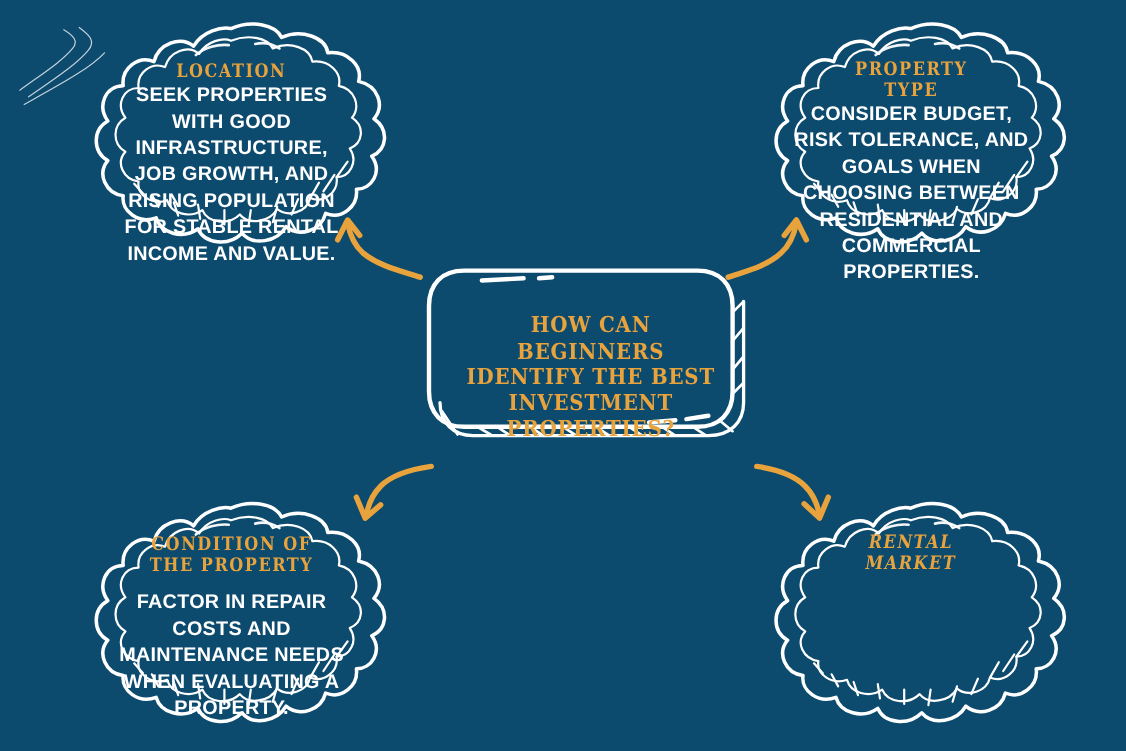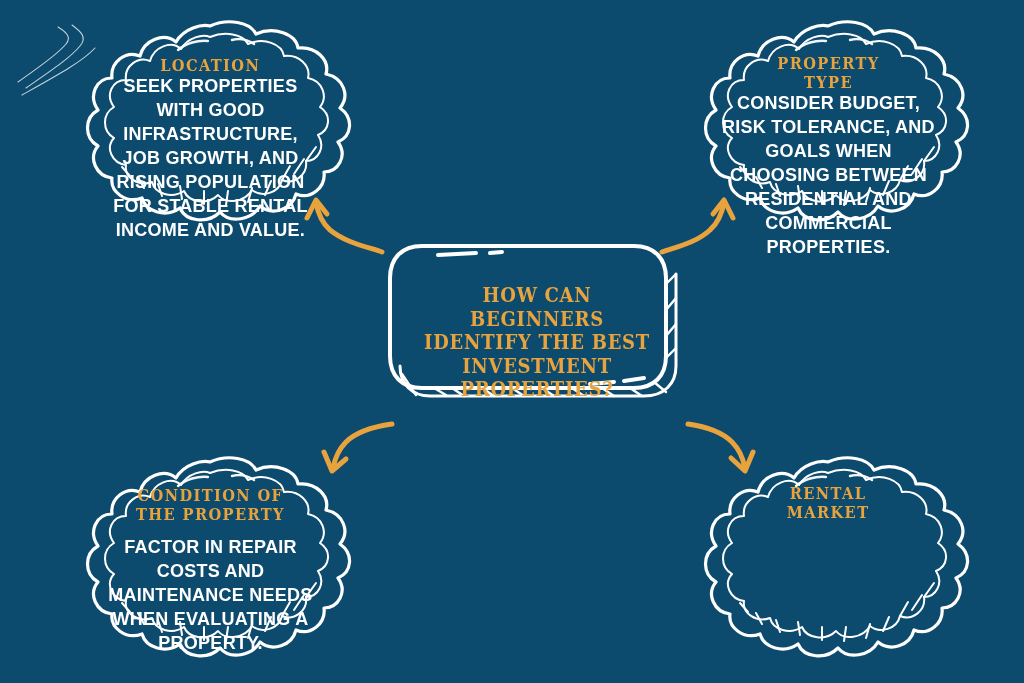--- a/index.html
+++ b/index.html
@@ -65,21 +65,21 @@
   }
 
   
   #cloud-location        { left: 58px;  top: 16px;  width: 305px; height: 212px; }
   #cloud-location .cloud-text   { padding: 40px 44px 0 44px; }
   #cloud-property-type   { left: 676px; top: 16px;  width: 305px; height: 212px; }
   #cloud-property-type .cloud-text { padding: 38px 42px 0 42px; }
   #cloud-condition       { left: 58px;  top: 452px; width: 305px; height: 212px; }
   #cloud-condition .cloud-text  { padding: 34px 40px 0 40px; }
   #cloud-rental-market   { left: 676px; top: 452px; width: 305px; height: 212px; }
-  #cloud-rental-market .cloud-text { padding: 32px 42px 0 42px; }
+  #cloud-rental-market .cloud-text { padding: 32px 42px 0 42px; font-style: italic; }
 
   .gap-sm { height: 9px; }
   .gap-md { height: 12px; }
 
   
   #center-box {
     position: absolute;
     left: 382px;
     top: 238px;
     width: 310px;

